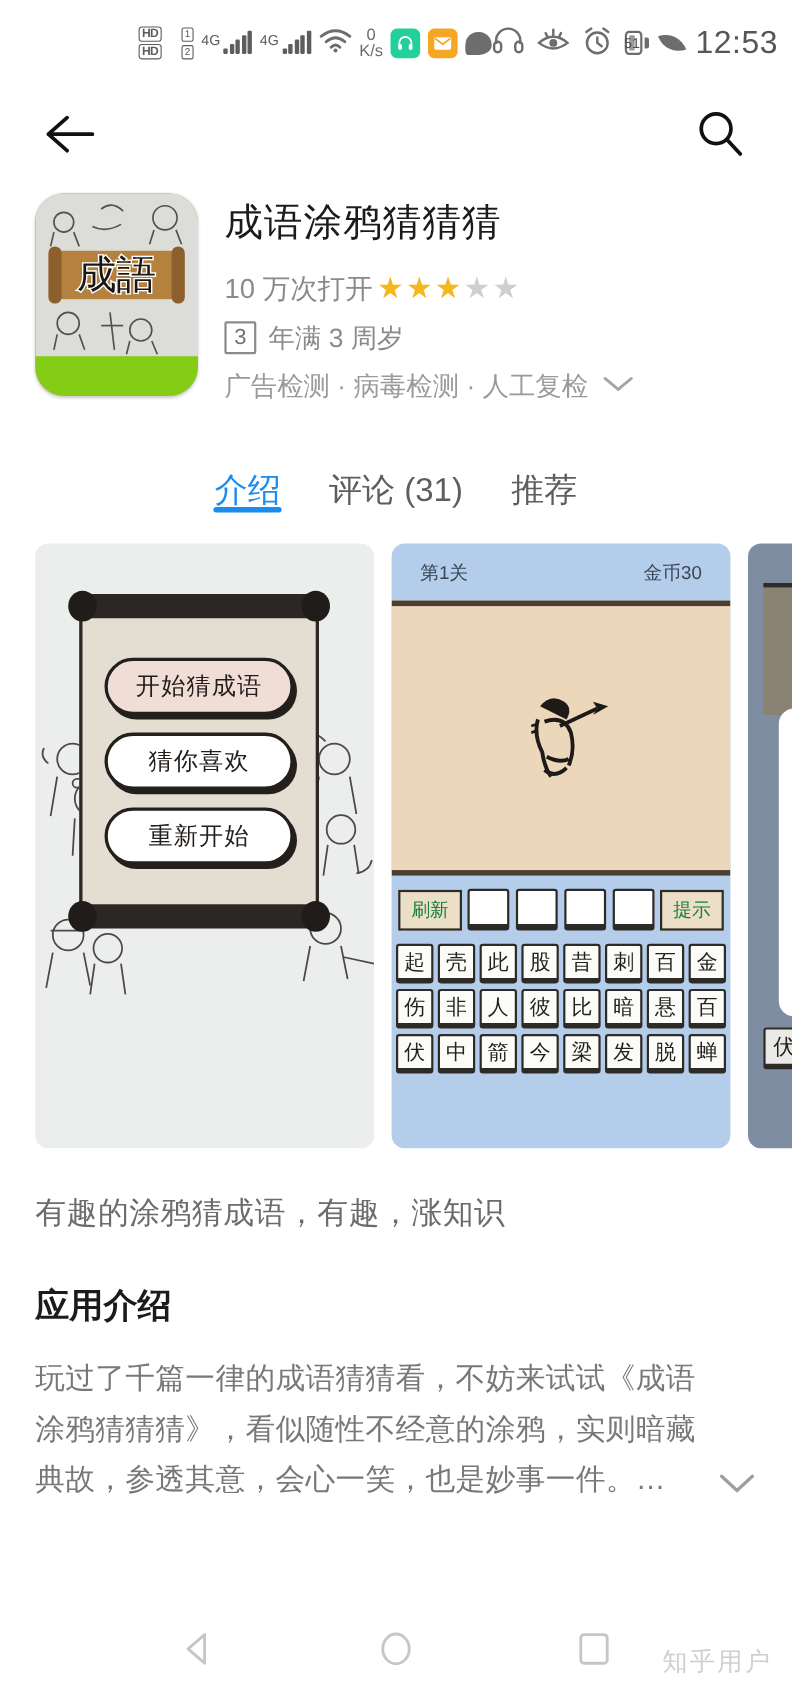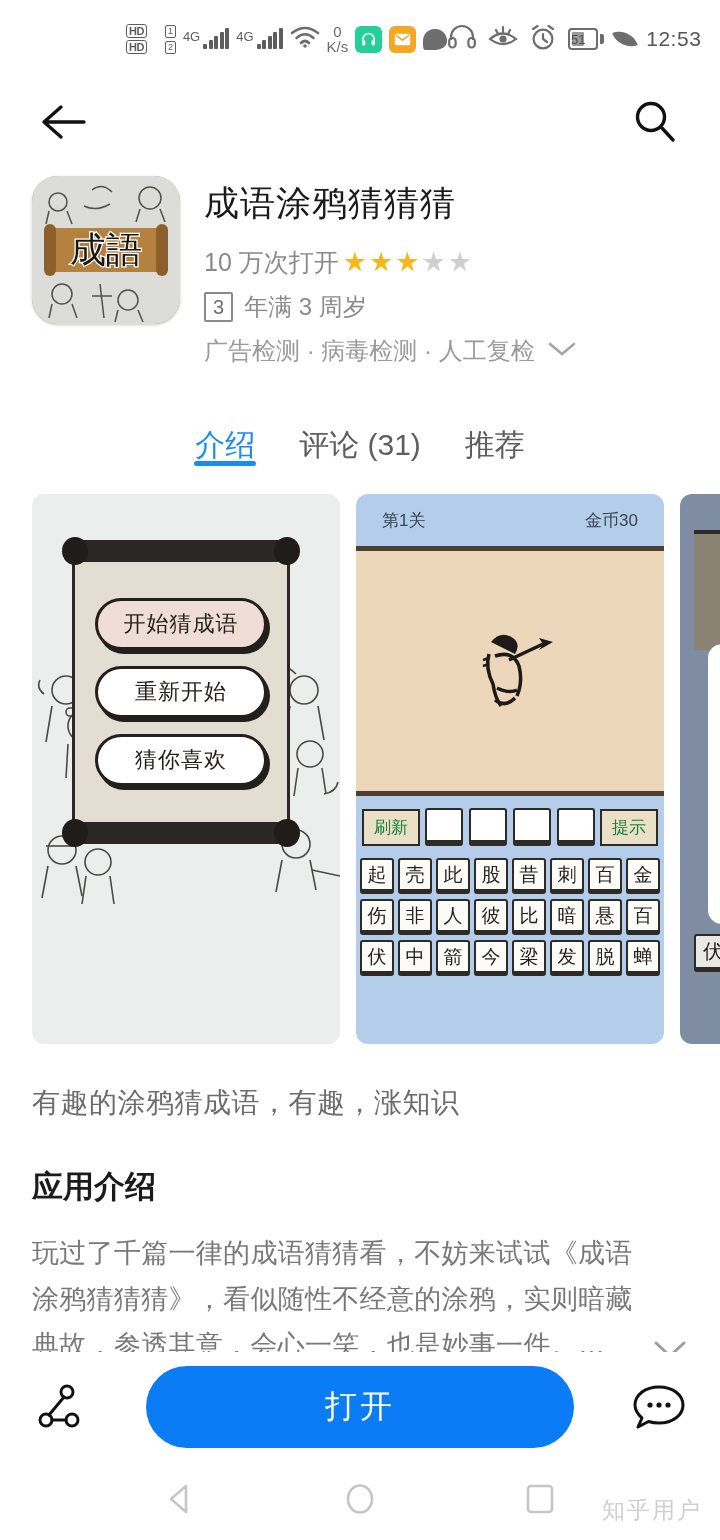--- a/index.html
+++ b/index.html
@@ -42,38 +42,38 @@
   .bars i:nth-child(5) { height: 21px; }
   .kbs { display: flex; flex-direction: column; align-items: center; line-height: 15px; font-size: 15px; color: #6d6d6d; }
   .appicon-sq { width: 27px; height: 27px; border-radius: 6px; display: flex; align-items: center; justify-content: center; }
   .ic-green { background: #23cf9a; }
   .ic-orange { background: #f5a623; }
   .bubble-gray { width: 24px; height: 21px; background: #6d6d6d; border-radius: 50% 50% 50% 10%/60% 60% 45% 25%; }
   .battery {
     display: flex; align-items: center; gap: 2px;
   }
   .batt-body {
-    width: 30px; height: 22px; border: 2px solid #6d6d6d; border-radius: 4px;
+    width: 16px; height: 22px; border: 2px solid #6d6d6d; border-radius: 4px;
     display: flex; align-items: center; padding: 2px;
   }
   .batt-fill { background: #9a9a9a; height: 100%; width: 55%; border-radius: 1px;
     font-size: 13px; color: #4d4d4d; display:flex; align-items:center; justify-content:center; }
   .batt-tip { width: 4px; height: 10px; background: #6d6d6d; border-radius: 0 2px 2px 0; }
   .leaf { width: 20px; height: 20px; background: #6d6d6d;
           border-radius: 0 100% 0 100%; transform: rotate(-20deg); }
-  .clock-txt { font-size: 21px; color: #555; letter-spacing: 0.5px; }
+  .clock-txt { font-size: 29px; color: #555; letter-spacing: 0.5px; }
 
   
   .topnav { height: 88px; display: flex; align-items: center; justify-content: space-between; padding: 0 34px; }
   .icon-btn { width: 62px; height: 62px; display: flex; align-items: center; justify-content: center; cursor: pointer; }
 
   
   .appheader { display: flex; padding: 10px 30px 0 32px; gap: 24px; }
   .app-icon {
-    width: 148px; height: 148px; border-radius: 26px; flex: 0 0 148px;
+    width: 148px; height: 184px; border-radius: 26px; flex: 0 0 148px;
     background: #84cc16; position: relative; overflow: hidden;
     box-shadow: 0 1px 3px rgba(0,0,0,.22);
   }
   .app-meta { flex: 1 1 auto; padding-top: 4px; }
   .app-title { font-size: 35px; color: #1b1b1b; letter-spacing: 1px; line-height: 46px; }
   .app-sub { display: flex; align-items: center; gap: 4px; margin-top: 20px; }
   .app-sub-txt { font-size: 25px; color: #8a8a8a; }
   .stars { display: flex; gap: 2px; font-size: 27px; line-height: 27px; }
   .star-on { color: #f5b81c; }
   .star-off { color: #cfcfcf; }
@@ -372,22 +372,22 @@
             <path d="M250 366 L244 398 M278 366 L284 396"></path>
             <path d="M280 376 L308 382"></path>
           <path d="M58 176 q12 -10 26 4"></path>
           <path d="M238 176 q12 -10 26 4"></path>
         </g>
       </svg>
       <div class="scroll-wrap">
         <div class="scroll-rod"></div>
         <div class="scroll-body">
           <div class="scroll-btn first">开始猜成语</div>
+          <div class="scroll-btn">猜你喜欢</div>
           <div class="scroll-btn">重新开始</div>
-          <div class="scroll-btn">猜你喜欢</div>
         </div>
         <div class="scroll-rod"></div>
       </div>
     </div>
 
     <div class="shot shot-2">
       <div class="s2-top">
         <span>第1关</span>
         <span>金币30</span>
       </div>
@@ -458,39 +458,20 @@
   <div class="sec-title">应用介绍</div>
   <div class="desc-wrap">
     <div class="desc">玩过了千篇一律的成语猜猜看，不妨来试试《成语涂鸦猜猜猜》，看似随性不经意的涂鸦，实则暗藏典故，参透其意，会心一笑，也是妙事一件。…</div>
     <span>
       <svg width="44" height="30" viewBox="0 0 44 30">
           <path d="M8 9 L22 22 L36 9" stroke="#9e9e9e" stroke-width="3" fill="none" stroke-linecap="round"></path>
         </svg>
     </span>
   </div>
 
-  <div class="bottombar">
-    <div class="icon-btn">
-      <svg width="54" height="54" viewBox="0 0 54 54">
-        <circle cx="33" cy="12" r="6" stroke="#111" stroke-width="3" fill="none"></circle>
-        <circle cx="12" cy="40" r="6" stroke="#111" stroke-width="3" fill="none"></circle>
-        <circle cx="38" cy="40" r="6" stroke="#111" stroke-width="3" fill="none"></circle>
-        <path d="M30 17 L15 35 M18 40 H32" stroke="#111" stroke-width="3" stroke-linecap="round"></path>
-      </svg>
-    </div>
-    <button class="open-btn">打开</button>
-    <div class="icon-btn">
-      <svg width="56" height="52" viewBox="0 0 56 52">
-        <path d="M28 6 C42 6 52 14 52 24 C52 34 42 42 28 42 C24 42 20.5 41.5 17.5 40.5 L7 46 L11 37 C7 33.5 4 29 4 24 C4 14 14 6 28 6 Z" stroke="#111" stroke-width="3" fill="none" stroke-linejoin="round"></path>
-        <circle cx="19" cy="24" r="2.6" fill="#111"></circle>
-          <circle cx="28" cy="24" r="2.6" fill="#111"></circle>
-          <circle cx="37" cy="24" r="2.6" fill="#111"></circle>
-      </svg>
-    </div>
-  </div>
 
   <div class="navbar">
     <div>
       <svg width="40" height="40" viewBox="0 0 40 40">
           <path d="M26 7 L11 20 L26 33 Z" stroke="#c6c6c6" stroke-width="2.6" fill="none" stroke-linejoin="round"></path>
         </svg>
     </div>
     <div>
       <svg width="40" height="40" viewBox="0 0 40 40">
           <ellipse cx="20" cy="20" rx="12" ry="13.5" stroke="#c6c6c6" stroke-width="2.6" fill="none"></ellipse>

